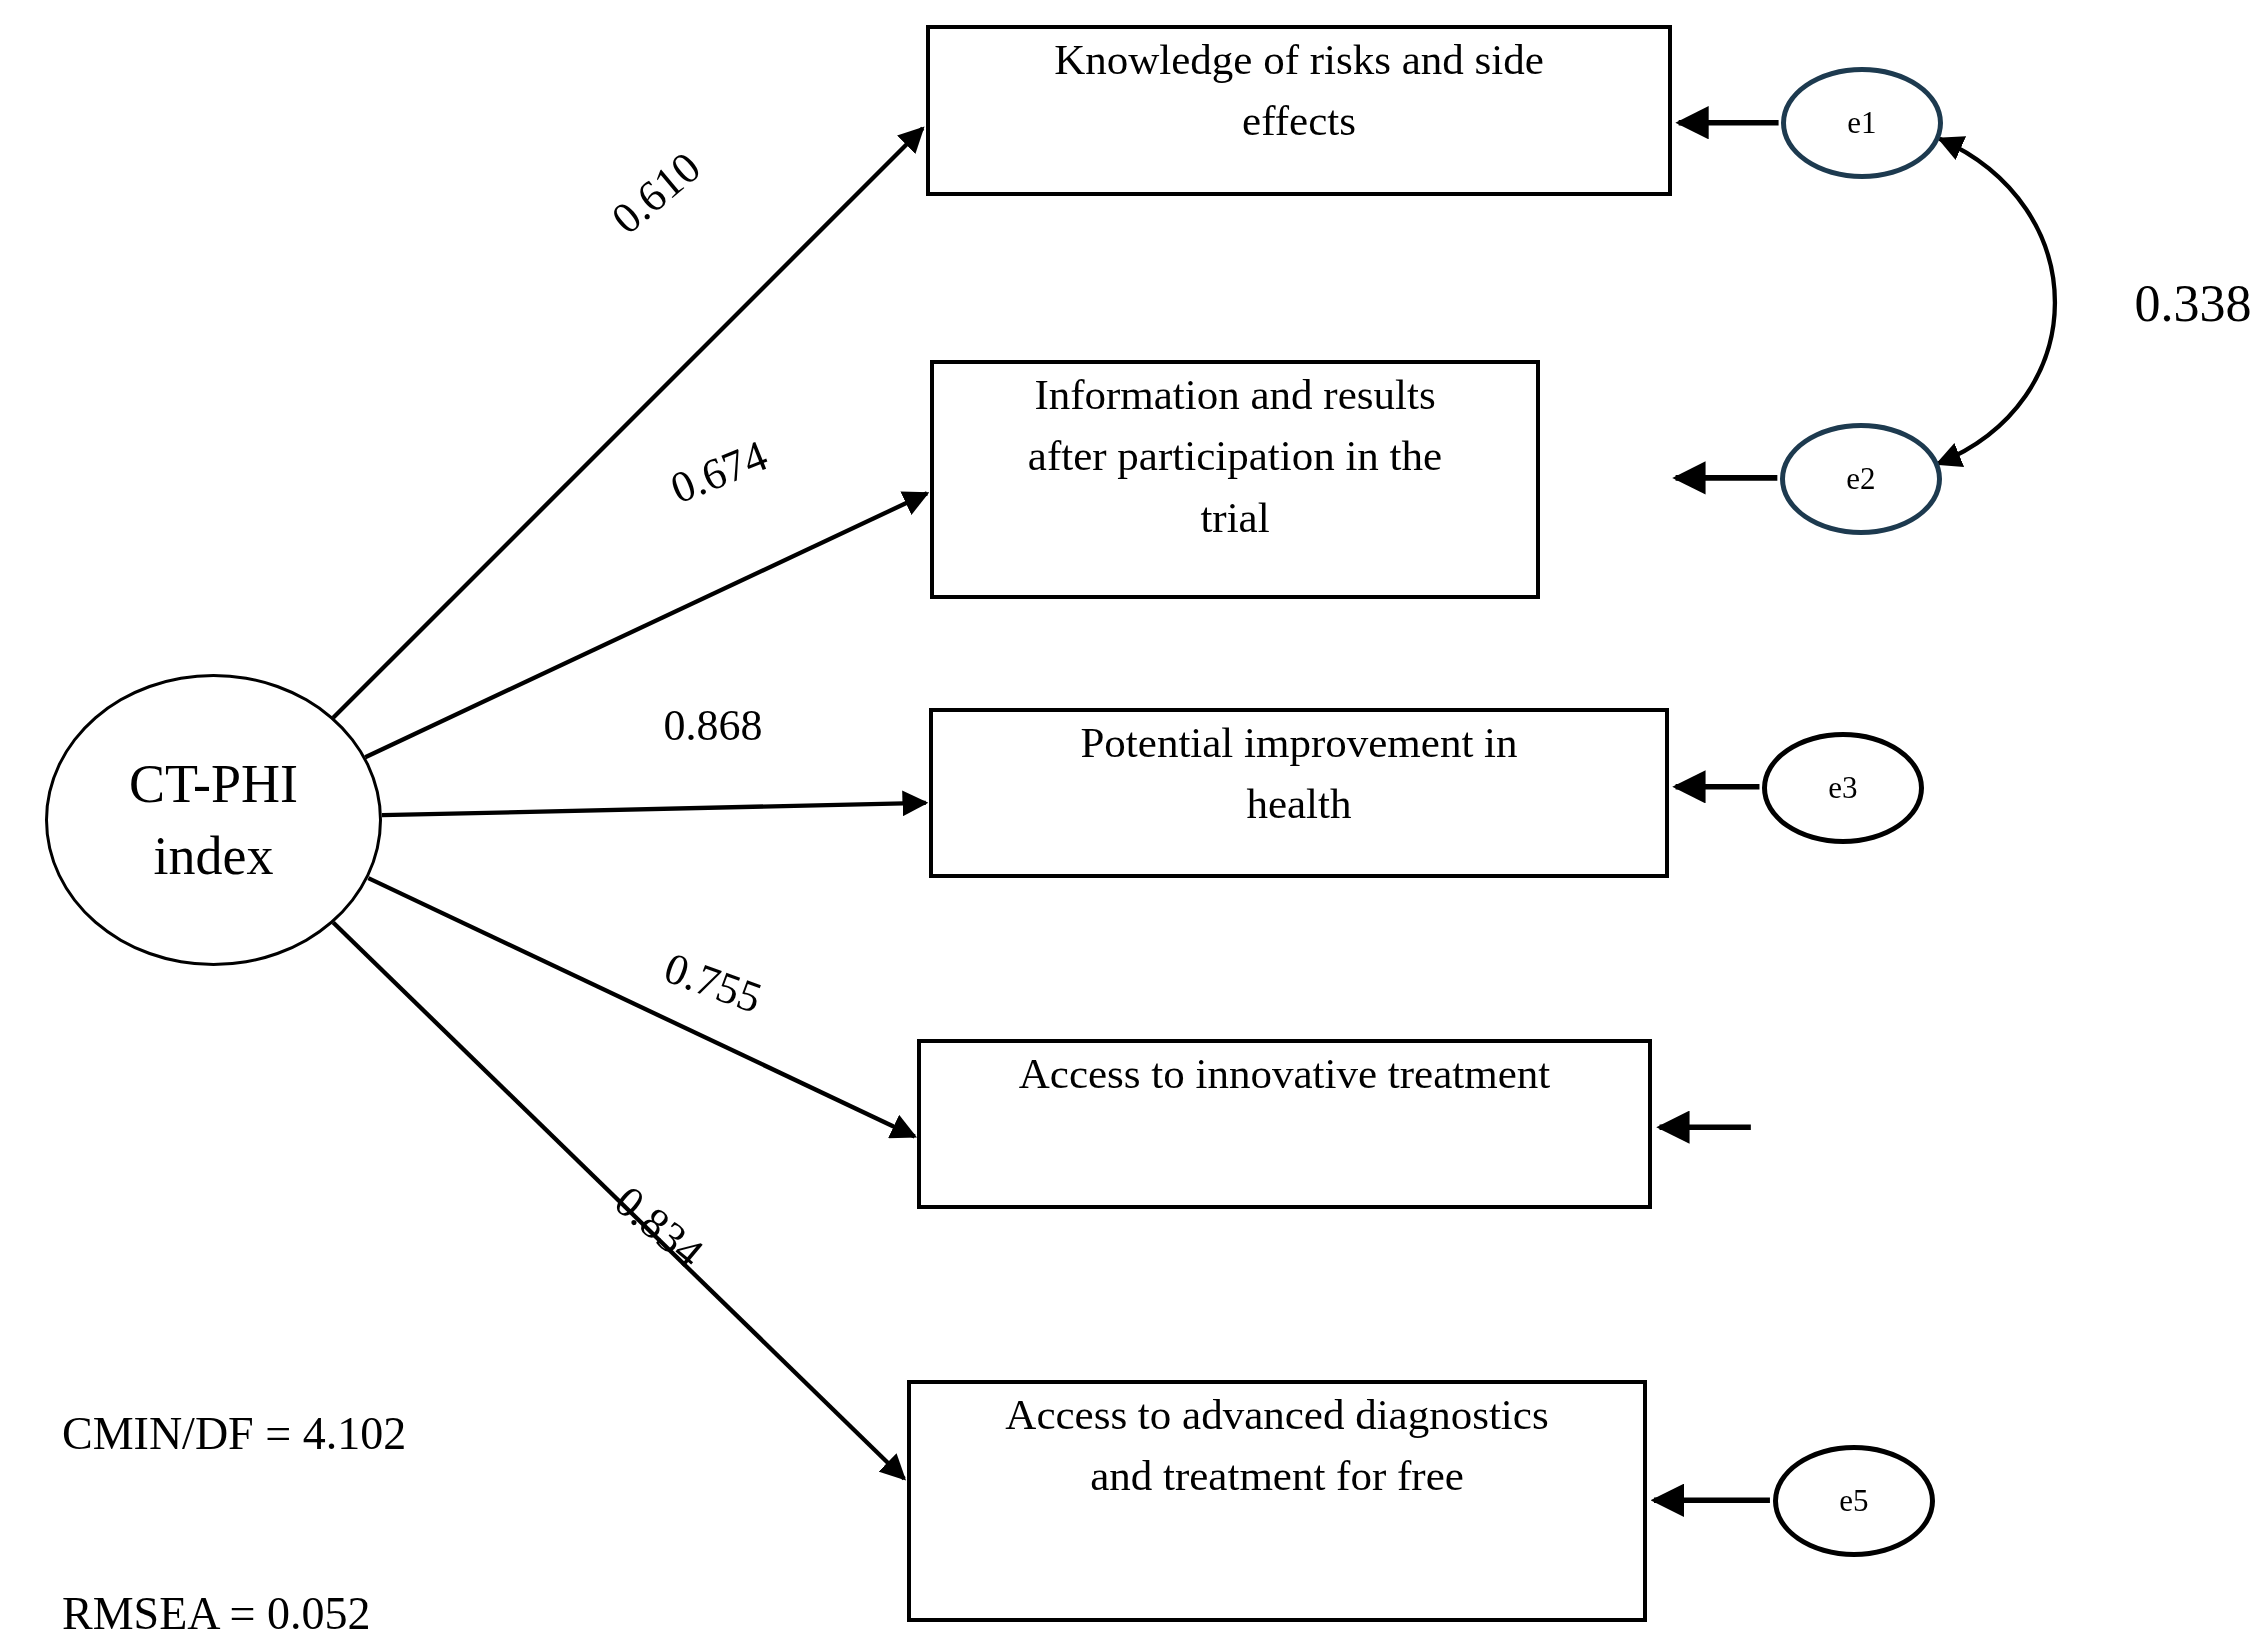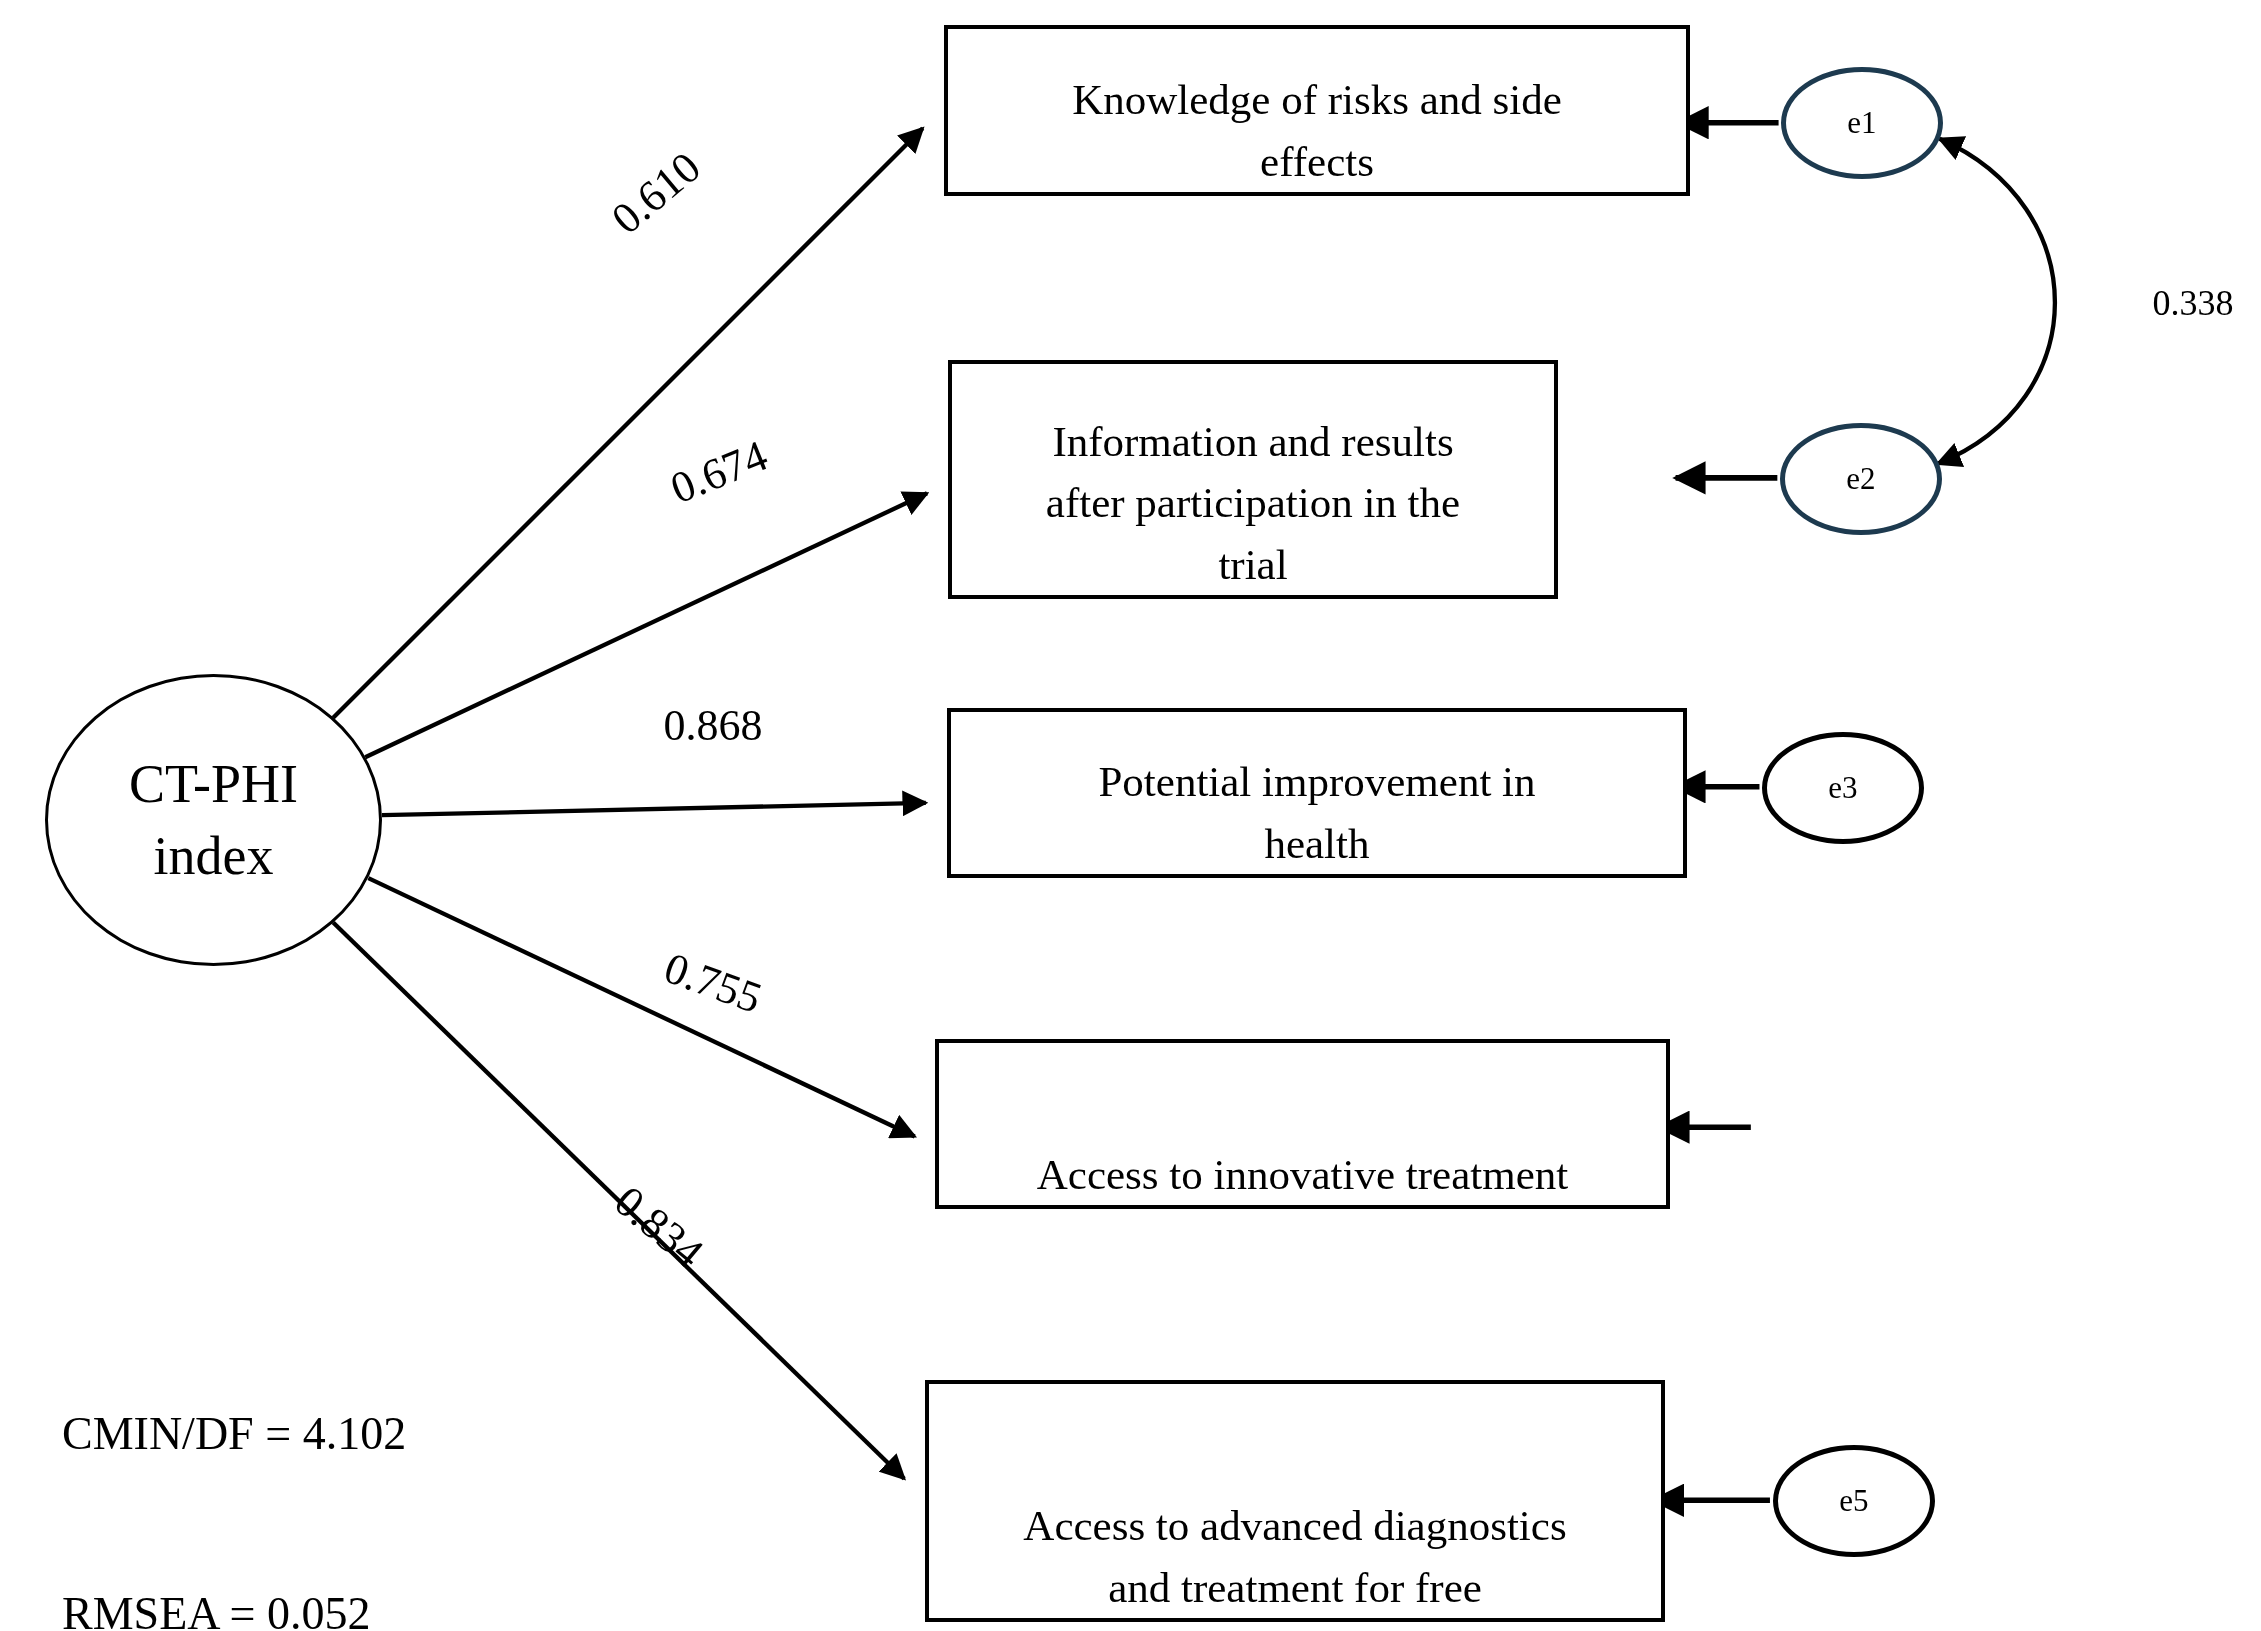--- a/index.html
+++ b/index.html
@@ -20,27 +20,26 @@
     position: absolute;
     left: 0; top: 0;
     width: 2261px; height: 1631px;
   }
   .box {
     position: absolute;
     box-sizing: border-box;
     border: 4.3px solid #000000;
     background: #ffffff;
     display: flex;
-    align-items: flex-end;
+    align-items: flex-start;
     justify-content: center;
     text-align: center;
     font-size: 43px;
     line-height: 1.43;
     padding: 0 93px;
-    margin-left: 18px;
   }
   .ellipse {
     position: absolute;
     box-sizing: border-box;
     border-radius: 50%;
     background: #ffffff;
     display: flex;
     align-items: center;
     justify-content: center;
     text-align: center;
@@ -60,21 +59,21 @@
   .err.accent {
     border: 5px solid #1d3a4f;
   }
   .loading {
     position: absolute;
     font-size: 44px;
     white-space: nowrap;
   }
   .cov-label {
     position: absolute;
-    font-size: 36px;
+    font-size: 52px;
     white-space: nowrap;
     text-align: right;
   }
   .stats {
     position: absolute;
     left: 62px;
     top: 1284px;
     font-size: 46px;
     line-height: 60px;
     white-space: pre;

